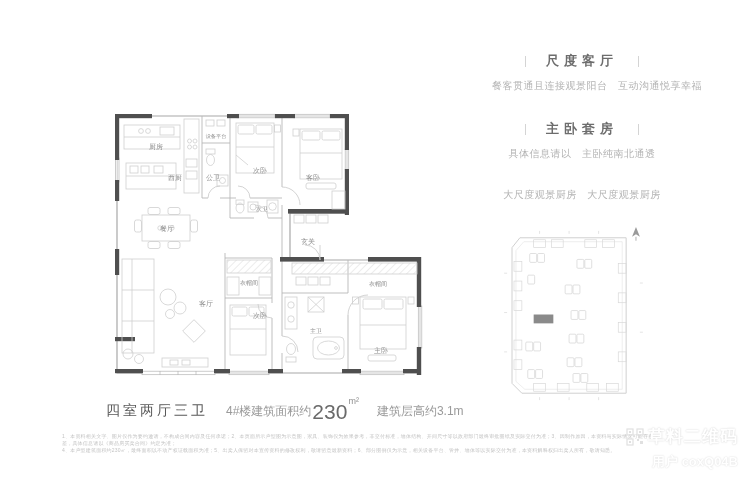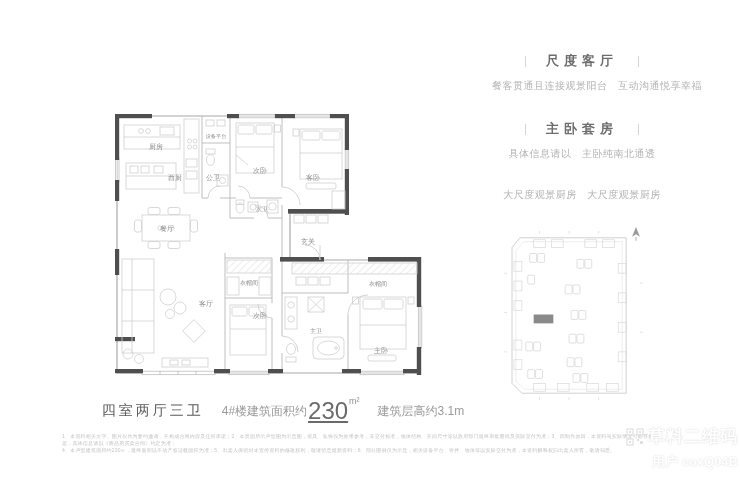--- a/index.html
+++ b/index.html
@@ -7,25 +7,25 @@
        font-family:"Liberation Sans", sans-serif;}
   .abs{position:absolute;}
   
   .panel{left:492px;top:52px;width:180px;text-align:center;}
   .feature{margin-bottom:27px;}
   .f-title-row{display:flex;align-items:center;justify-content:center;gap:20px;}
   .f-bar{width:1px;height:11px;background:#d4d4d4;}
   .f-title{font-size:13px;font-weight:bold;color:#6d6d6d;letter-spacing:5px;white-space:nowrap;}
   .f-desc{margin-top:9px;font-size:10px;color:#b3b3b3;letter-spacing:0.5px;white-space:nowrap;}
   
-  .caption{left:88px;top:396px;width:390px;display:flex;align-items:center;justify-content:center;}
+  .caption{left:88px;top:396px;width:390px;display:flex;align-items:center;}
   .c-bar{width:1px;height:13px;background:#d8d8d8;margin:0 9px;}
   .c-layout{font-size:14px;color:#595959;letter-spacing:3px;font-weight:500;white-space:nowrap;}
   .c-small{font-size:12px;color:#9a9a9a;white-space:nowrap;}
-  .c-area{font-size:24px;color:#6a6a6a;line-height:1;margin:1px 1px;white-space:nowrap;text-decoration:underline;}
+  .c-area{font-size:21px;color:#6a6a6a;line-height:1;margin:1px 1px;white-space:nowrap;}
   .c-unit{font-size:9px;color:#8f8f8f;align-self:flex-end;margin-bottom:20px;}
   
   .disclaimer{left:62px;top:433px;width:602px;font-size:5px;line-height:7px;color:#c3c3c3;
               letter-spacing:0.2px;}
   
   .watermark{right:2px;top:425px;text-align:right;}
   .wm-brand-row{display:flex;align-items:center;justify-content:flex-end;gap:4px;}
   .wm-brand{font-size:17px;font-weight:bold;letter-spacing:1px;color:#ffffff;
             text-shadow:0 0 2px #d9d9d9, 0 0 1px #e6e6e6;white-space:nowrap;}
   .wm-user{margin-top:5px;font-size:13px;font-weight:bold;color:#ffffff;

